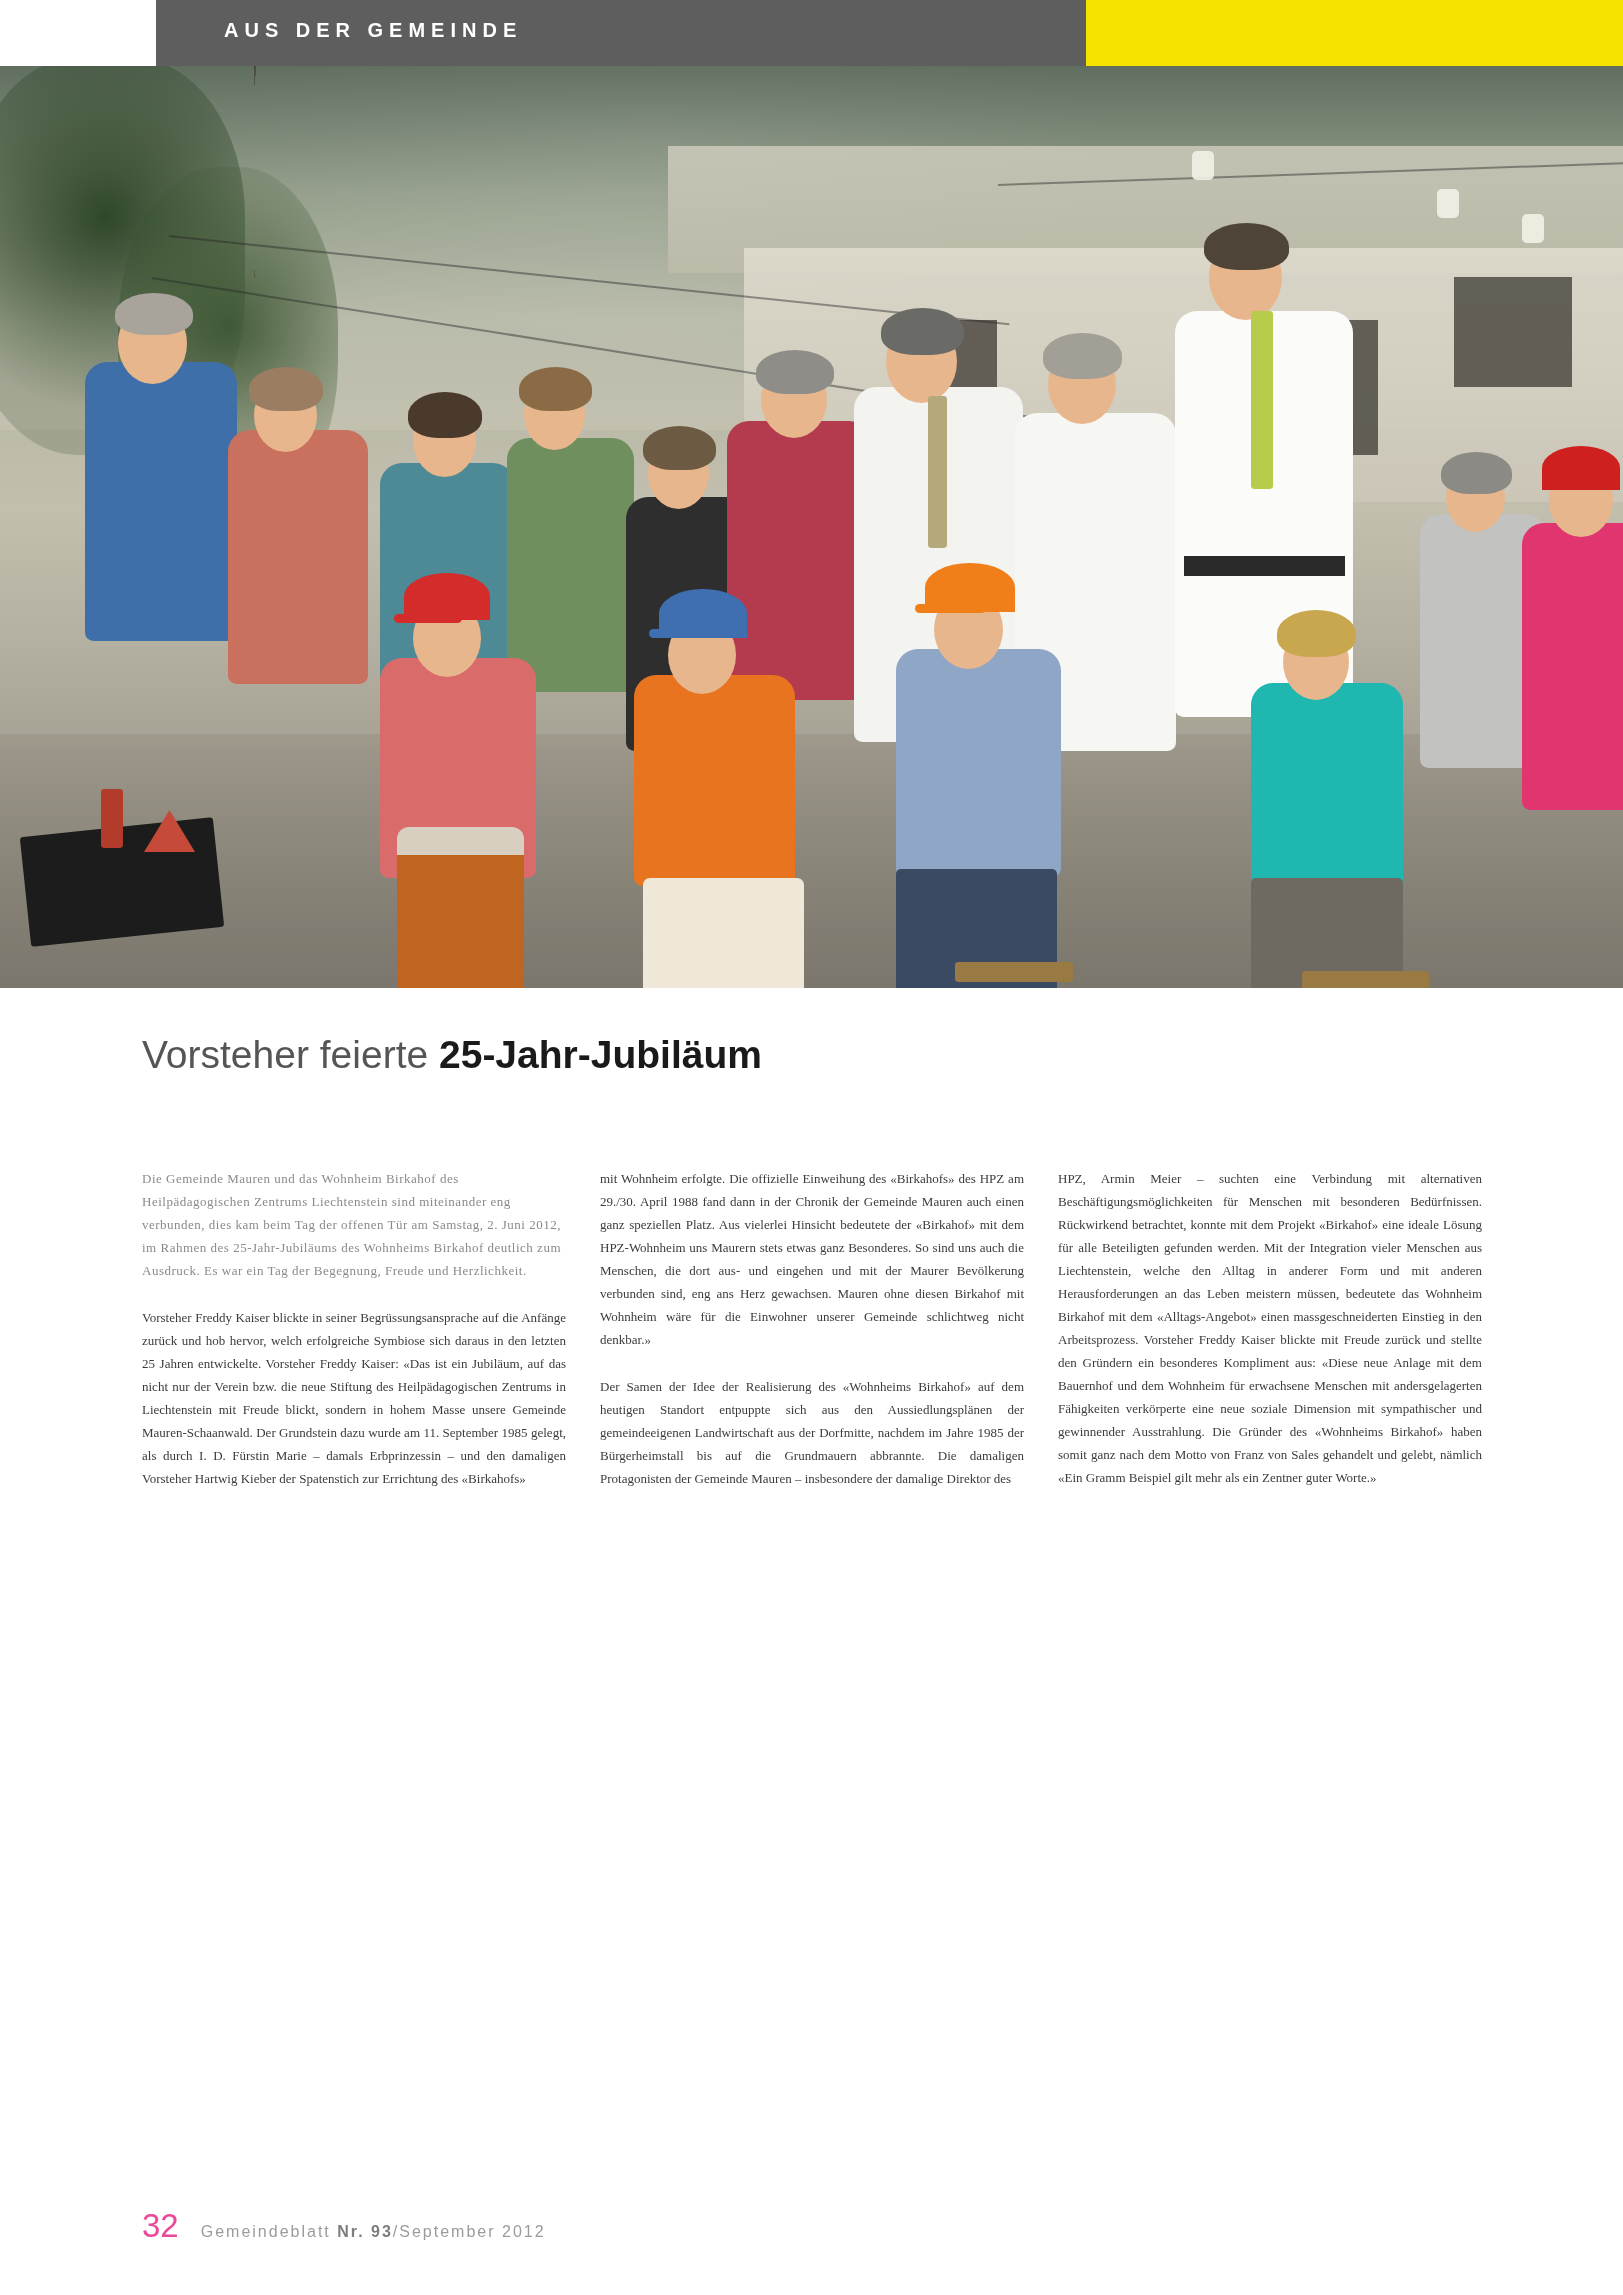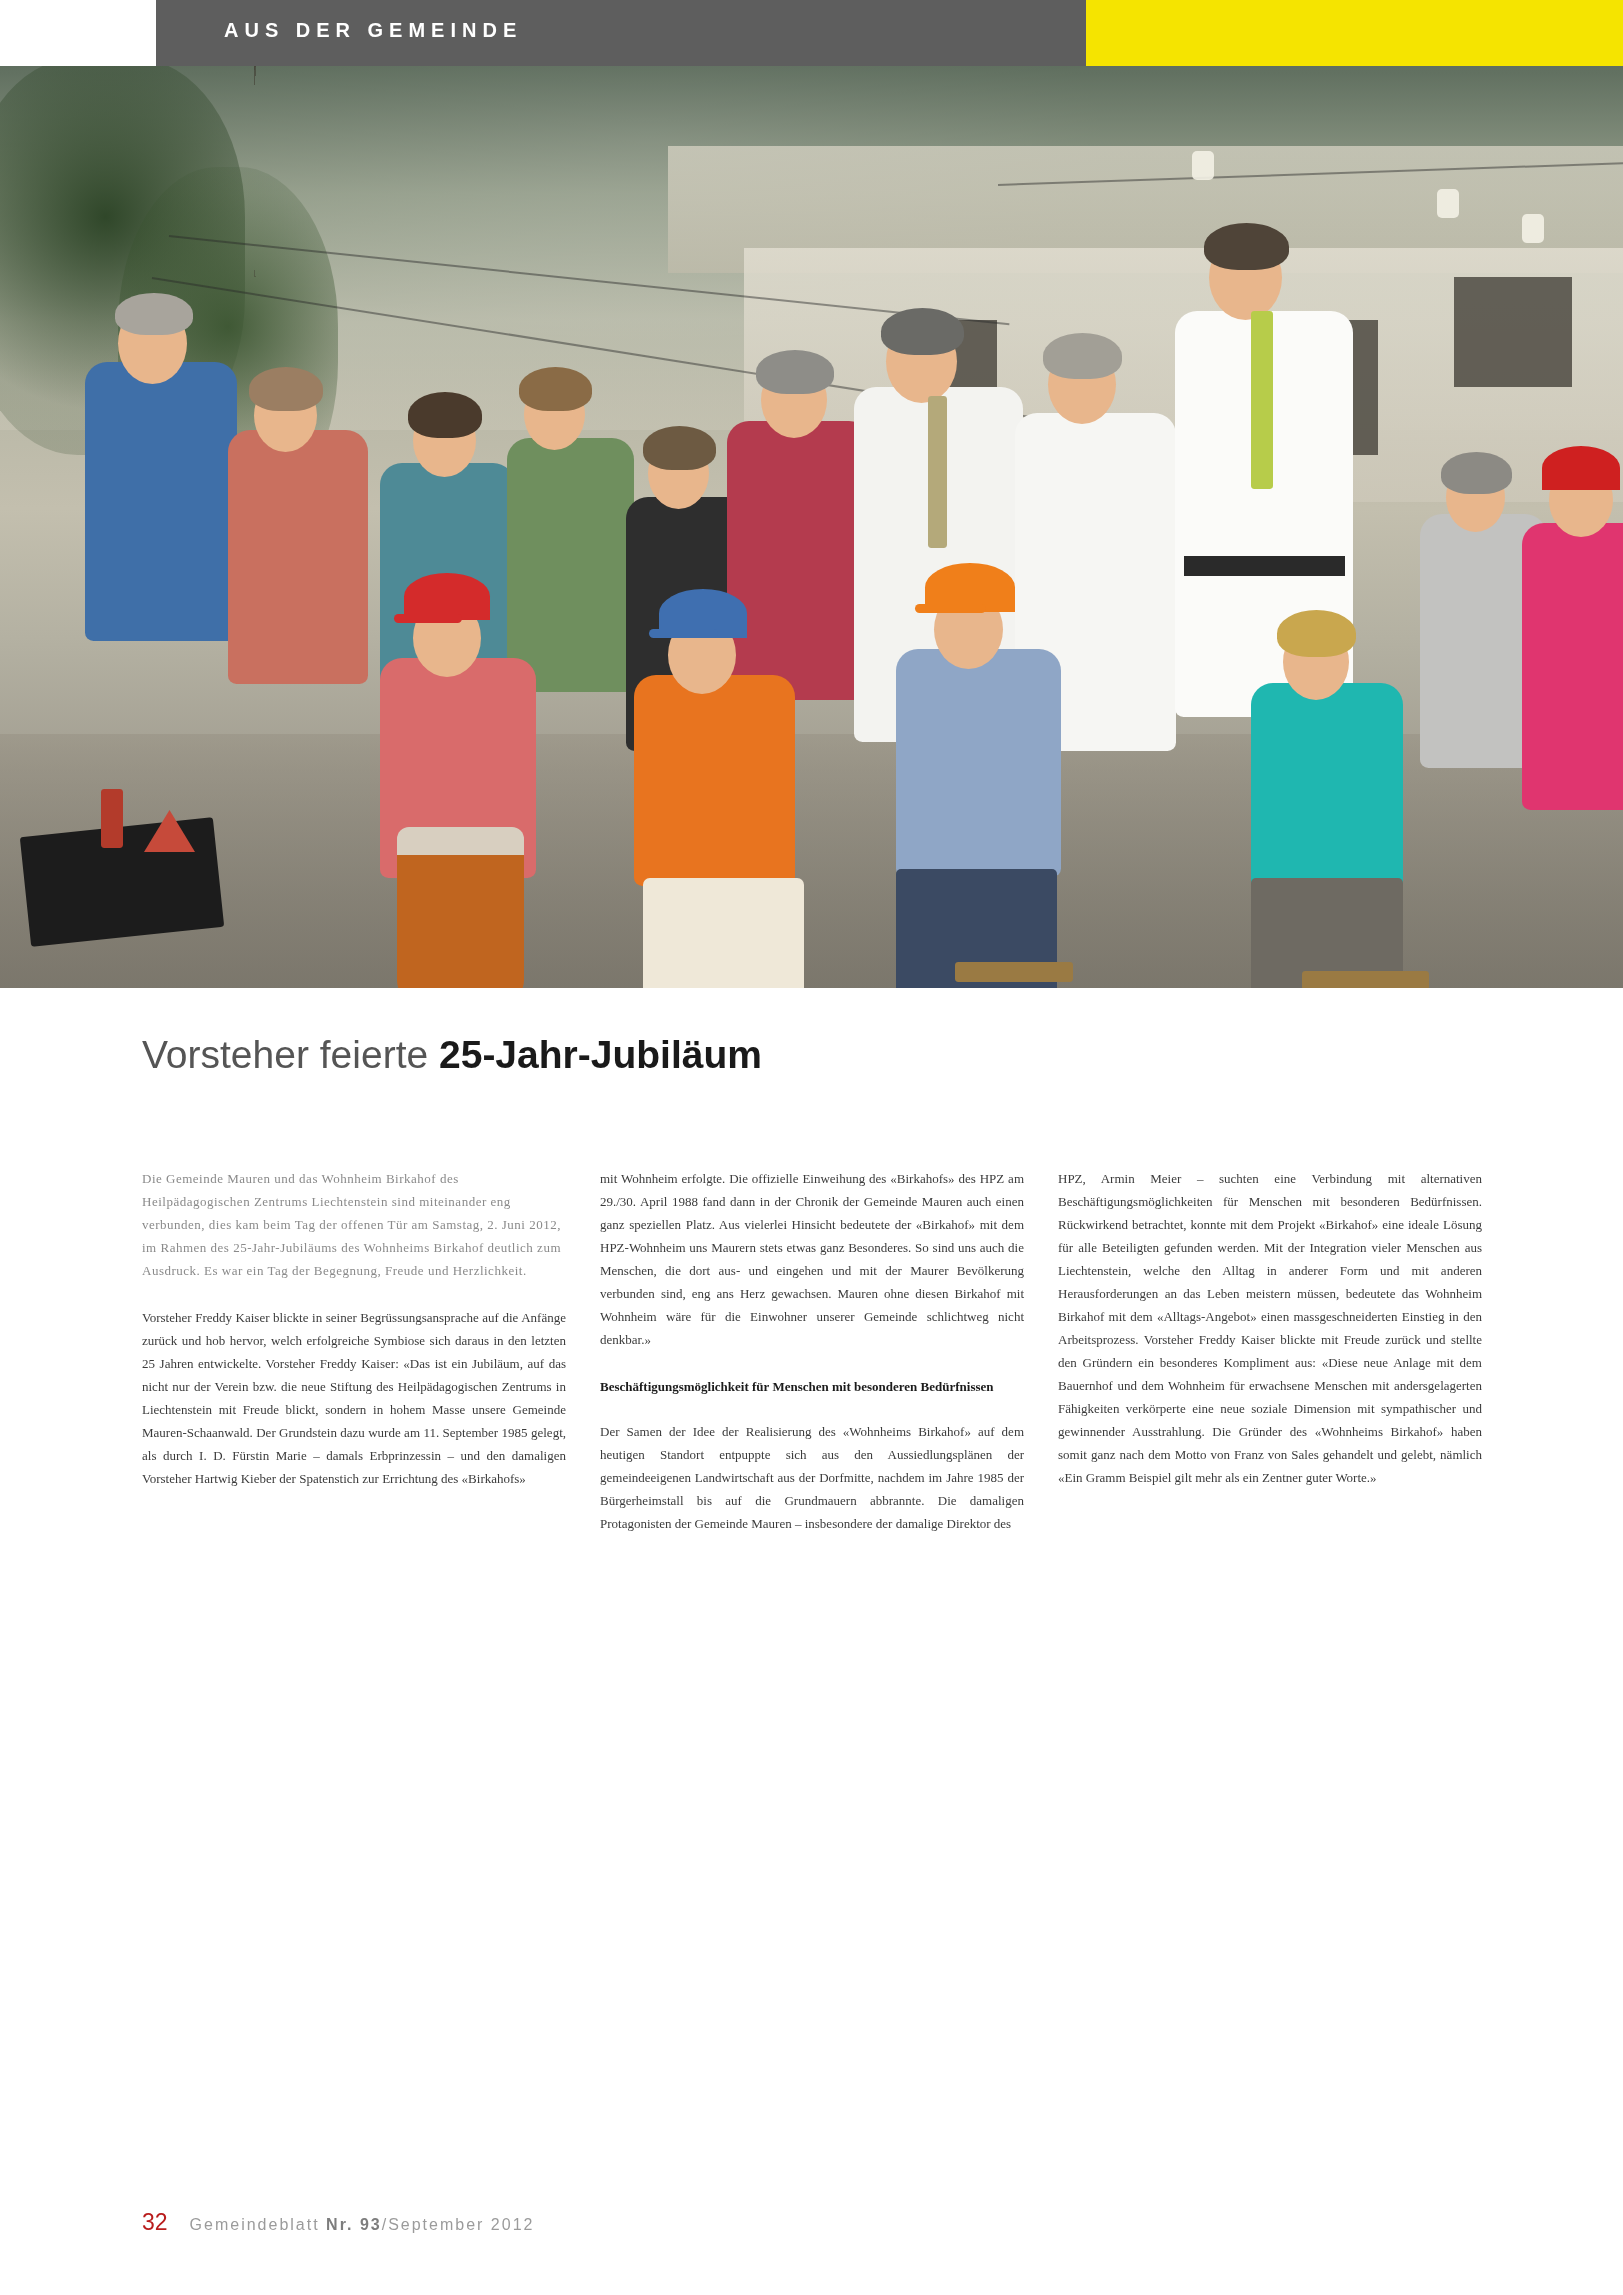--- a/index.html
+++ b/index.html
@@ -208,21 +208,21 @@
   
   .footer {
     position: absolute;
     left: 142px; top: 2207px;
     display: flex;
     align-items: baseline;
     gap: 22px;
     color: #9b9b9b;
     font-family: "Liberation Sans", sans-serif;
   }
-  .page-num { font-size: 23px; color: #b91c1c; }
+  .page-num { font-size: 33px; color: #ec4899; }
   .footer-text { font-size: 16px; letter-spacing: 2px; margin-top: 9px; }
   .footer-text b { color: #7d7d7d; }
 </style>
 </head>
 <body>
 
 <div class="banner">
   <div class="banner-left-white"></div>
   <div class="banner-gray"></div>
   <div class="banner-yellow"></div>
@@ -350,21 +350,20 @@
   <span>Vorsteher feierte </span><b>25-Jahr-Jubiläum</b>
 </div>
 
 <div class="cols">
   <div class="col">
     <p class="body intro">Die Gemeinde Mauren und das Wohnheim Birkahof des Heilpädagogischen Zentrums Liechtenstein sind miteinander eng verbunden, dies kam beim Tag der offenen Tür am Samstag, 2. Juni 2012, im Rahmen des 25-Jahr-Jubiläums des Wohnheims Birkahof deutlich zum Ausdruck. Es war ein Tag der Begegnung, Freude und Herzlichkeit.</p>
     <p class="body">Vorsteher Freddy Kaiser blickte in seiner Begrüssungsansprache auf die Anfänge zurück und hob hervor, welch erfolgreiche Symbiose sich daraus in den letzten 25 Jahren entwickelte. Vorsteher Freddy Kaiser: «Das ist ein Jubiläum, auf das nicht nur der Verein bzw. die neue Stiftung des Heilpädagogischen Zentrums in Liechtenstein mit Freude blickt, sondern in hohem Masse unsere Gemeinde Mauren-Schaanwald. Der Grundstein dazu wurde am 11. September 1985 gelegt, als durch I. D. Fürstin Marie – damals Erbprinzessin – und den damaligen Vorsteher Hartwig Kieber der Spatenstich zur Errichtung des «Birkahofs»</p>
   </div>
   <div class="col">
     <p class="body">mit Wohnheim erfolgte. Die offizielle Einweihung des «Birkahofs» des HPZ am 29./30. April 1988  fand dann in der Chronik der Gemeinde Mauren auch einen ganz speziellen Platz. Aus vielerlei Hinsicht bedeutete der «Birkahof» mit dem HPZ-Wohnheim uns Maurern stets etwas ganz Besonderes. So sind uns auch die Menschen, die dort aus- und eingehen und mit der Maurer Bevölkerung verbunden sind, eng ans Herz gewachsen. Mauren ohne diesen Birkahof mit Wohnheim wäre für die Einwohner unserer Gemeinde schlichtweg nicht denkbar.»</p>
-    <p class="body subhead">Beschäftigungsmöglichkeit für Menschen mit besonderen Bedürfnissen</p>
     <p class="body">Der Samen der Idee der Realisierung des «Wohnheims Birkahof» auf dem heutigen Standort entpuppte sich aus den Aussiedlungsplänen der gemeindeeigenen Landwirtschaft aus der Dorfmitte, nachdem im Jahre 1985 der Bürgerheimstall bis auf die Grundmauern abbrannte. Die damaligen Protagonisten der Gemeinde Mauren – insbesondere der damalige Direktor des</p>
   </div>
   <div class="col">
     <p class="body">HPZ, Armin Meier – suchten eine Verbindung mit alternativen Beschäftigungsmöglichkeiten für Menschen mit besonderen Bedürfnissen. Rückwirkend betrachtet, konnte mit dem Projekt «Birkahof» eine ideale Lösung für alle Beteiligten gefunden werden. Mit der Integration vieler Menschen aus Liechtenstein, welche den Alltag in anderer Form und mit anderen Herausforderungen an das Leben meistern müssen, bedeutete das Wohnheim Birkahof mit dem «Alltags-Angebot» einen massgeschneiderten Einstieg in den  Arbeitsprozess. Vorsteher Freddy Kaiser blickte mit Freude zurück und stellte den Gründern ein besonderes Kompliment aus: «Diese neue Anlage mit dem Bauernhof und dem Wohnheim für erwachsene Menschen mit andersgelagerten Fähigkeiten verkörperte eine neue soziale Dimension mit sympathischer und gewinnender Ausstrahlung. Die Gründer des «Wohnheims Birkahof» haben somit ganz nach dem Motto von Franz von Sales gehandelt und gelebt, nämlich «Ein Gramm Beispiel gilt mehr als ein Zentner guter Worte.»</p>
   </div>
 </div>
 
 <div class="footer">
   <div class="page-num">32</div>
   <div class="footer-text">

